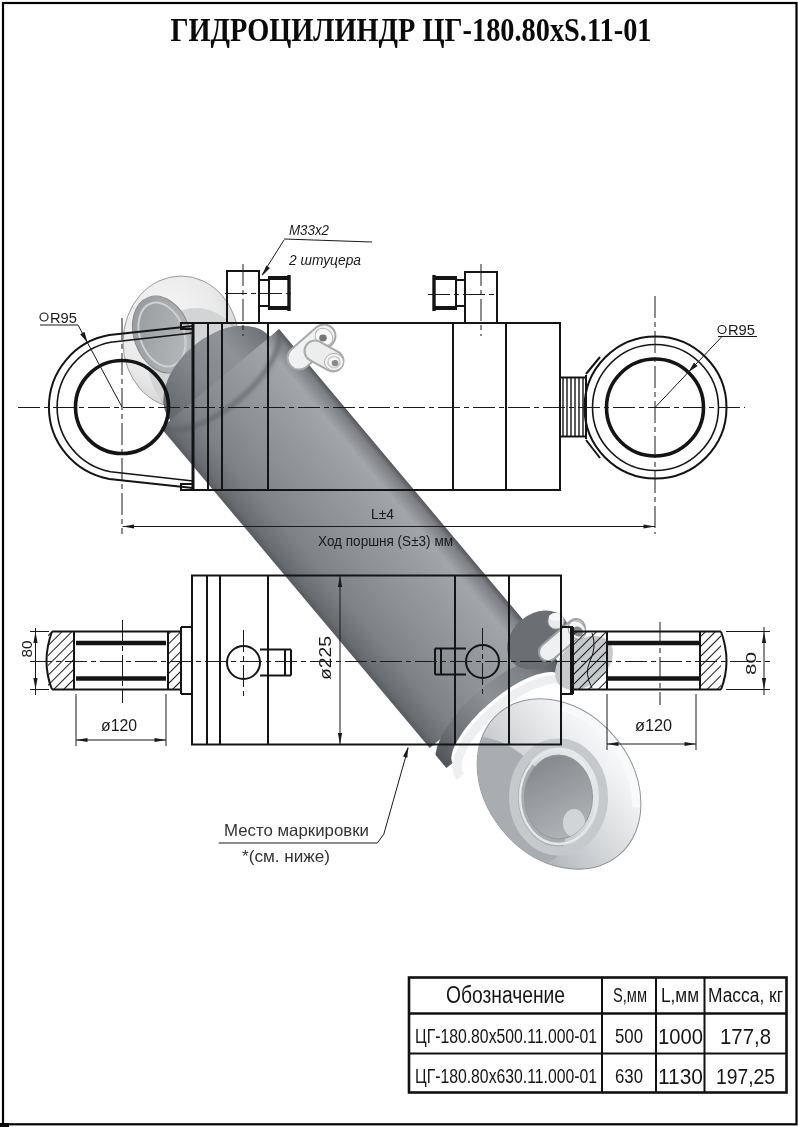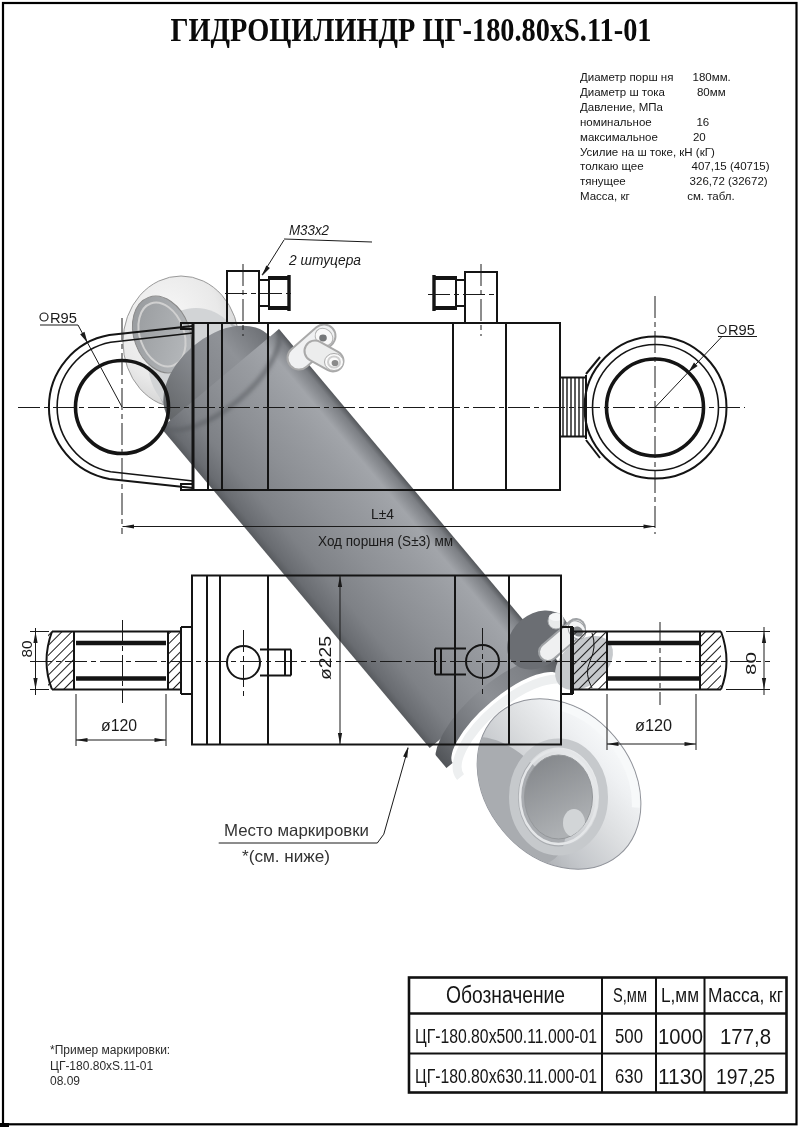--- a/index.html
+++ b/index.html
@@ -350,24 +350,14 @@
         <text x="716" y="1084" font-size="22" textLength="59" lengthAdjust="spacingAndGlyphs">197,25</text>
       </g>
     </g>
 
     <text x="170.5" y="40.5" fill="#0a0a0a" font-family="Liberation Serif, serif" font-weight="bold" font-size="34" textLength="481" lengthAdjust="spacingAndGlyphs">ГИДРОЦИЛИНДР ЦГ-180.80хS.11-01</text>
 
     <rect x="3" y="3" width="793.5" height="1121.3" fill="none" stroke="#000" stroke-width="2.2"></rect>
     <rect x="0" y="1123" width="9" height="4" fill="#000"></rect>
   </svg>
 
-  <div id="specs" class="abs">Диаметр порш ня      180мм.
-Диаметр ш тока          80мм
-Давление, МПа
-номинальное              16
-максимальное           20
-Усилие на ш токе, кН (кГ)
-толкаю щее               407,15 (40715)
-тянущее                    326,72 (32672)
-Масса, кг                  см. табл.</div>
-
-  <div id="note" class="abs">*Пример маркировки:<br>ЦГ-180.80хS.11-01<br>08.09</div>
+
 </div>
 
 </body></html>

